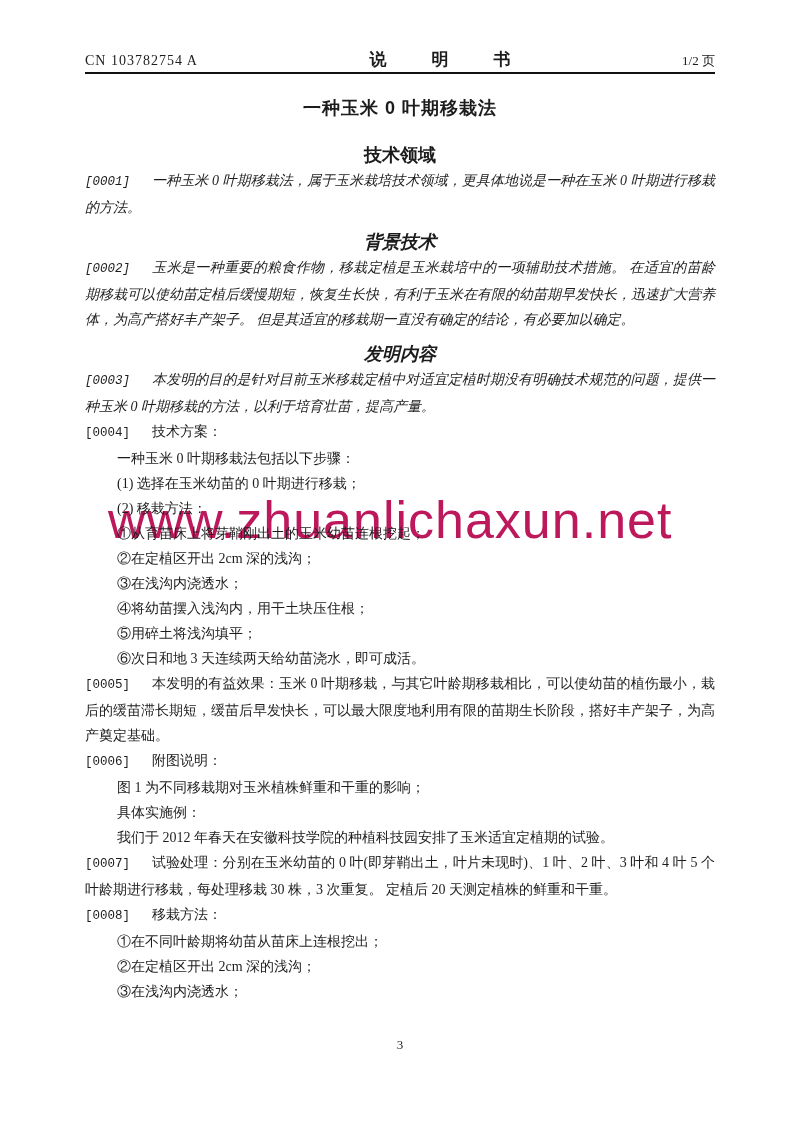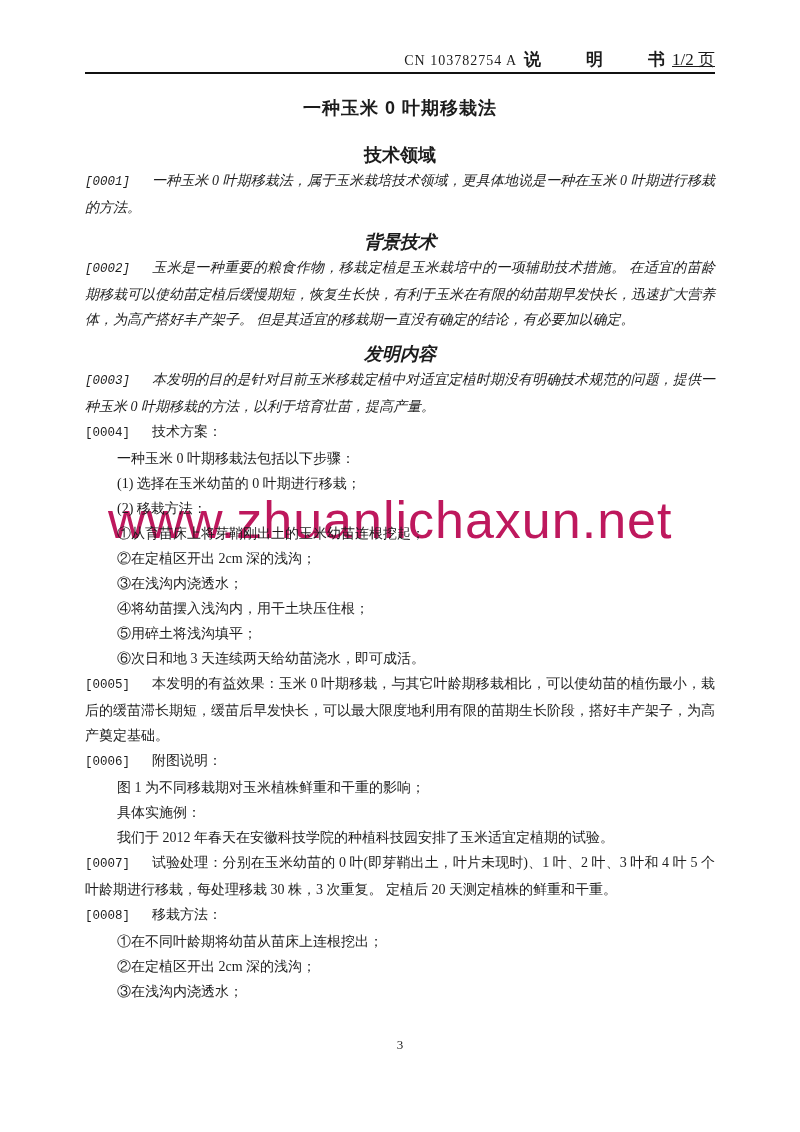--- a/index.html
+++ b/index.html
@@ -24,34 +24,35 @@
     font-size: 52px;
     color: #be185d;
     letter-spacing: 1px;
     white-space: nowrap;
     z-index: 1;
     user-select: none;
   }
   .header {
     position: absolute;
     left: 85px; top: 48px; width: 630px;
-    display: flex; justify-content: flex-end; align-items: baseline;
+    display: flex; justify-content: space-between; align-items: baseline;
     z-index: 2;
+    gap: 32px;
   }
   .doc-number {
     font-size: 14px;
     letter-spacing: 1px;
   }
   .doc-type {
     font-family: Liberation Sans, sans-serif;
     font-size: 17px; font-weight: bold;
     letter-spacing: 14px;
     transform: translateX(7px); 
   }
-  .page-indicator { font-size: 17px; text-decoration: underline; }
+  .page-indicator { font-size: 13px; }
   .header-rule {
     position: absolute;
     left: 85px; top: 72px; width: 630px;
     border-top: 2px solid #111;
     z-index: 2;
   }
   .doc-title {
     position: absolute;
     left: 0; top: 96px; width: 800px;
     text-align: center;

